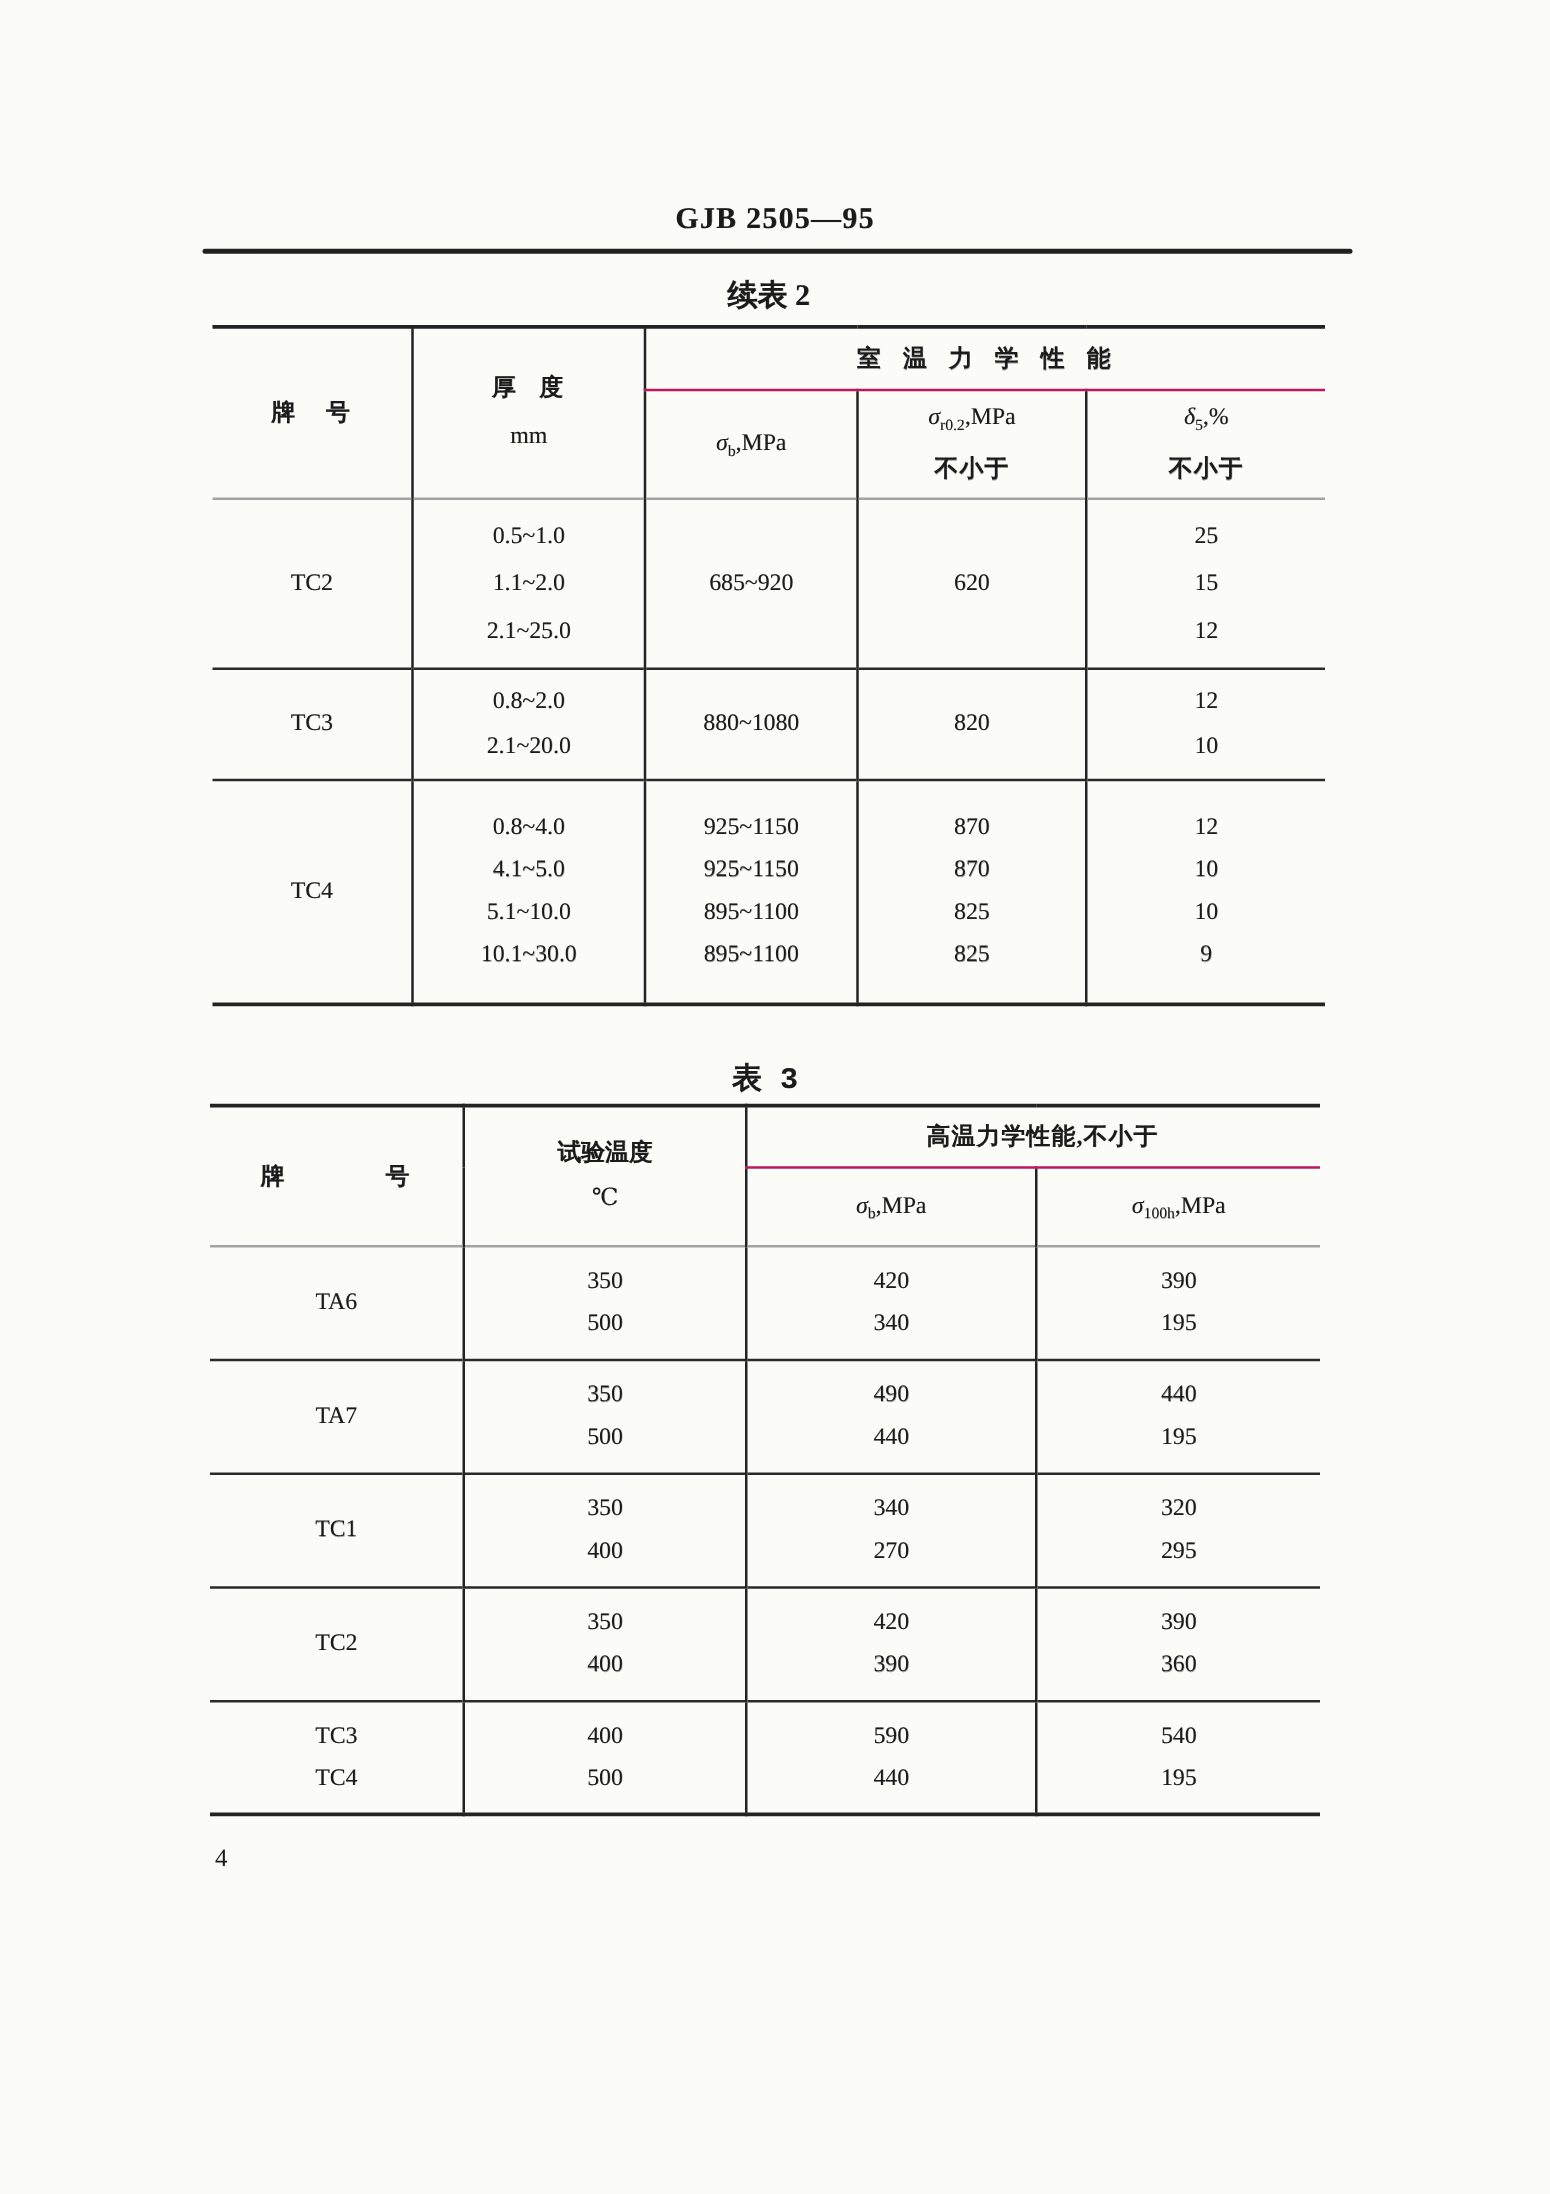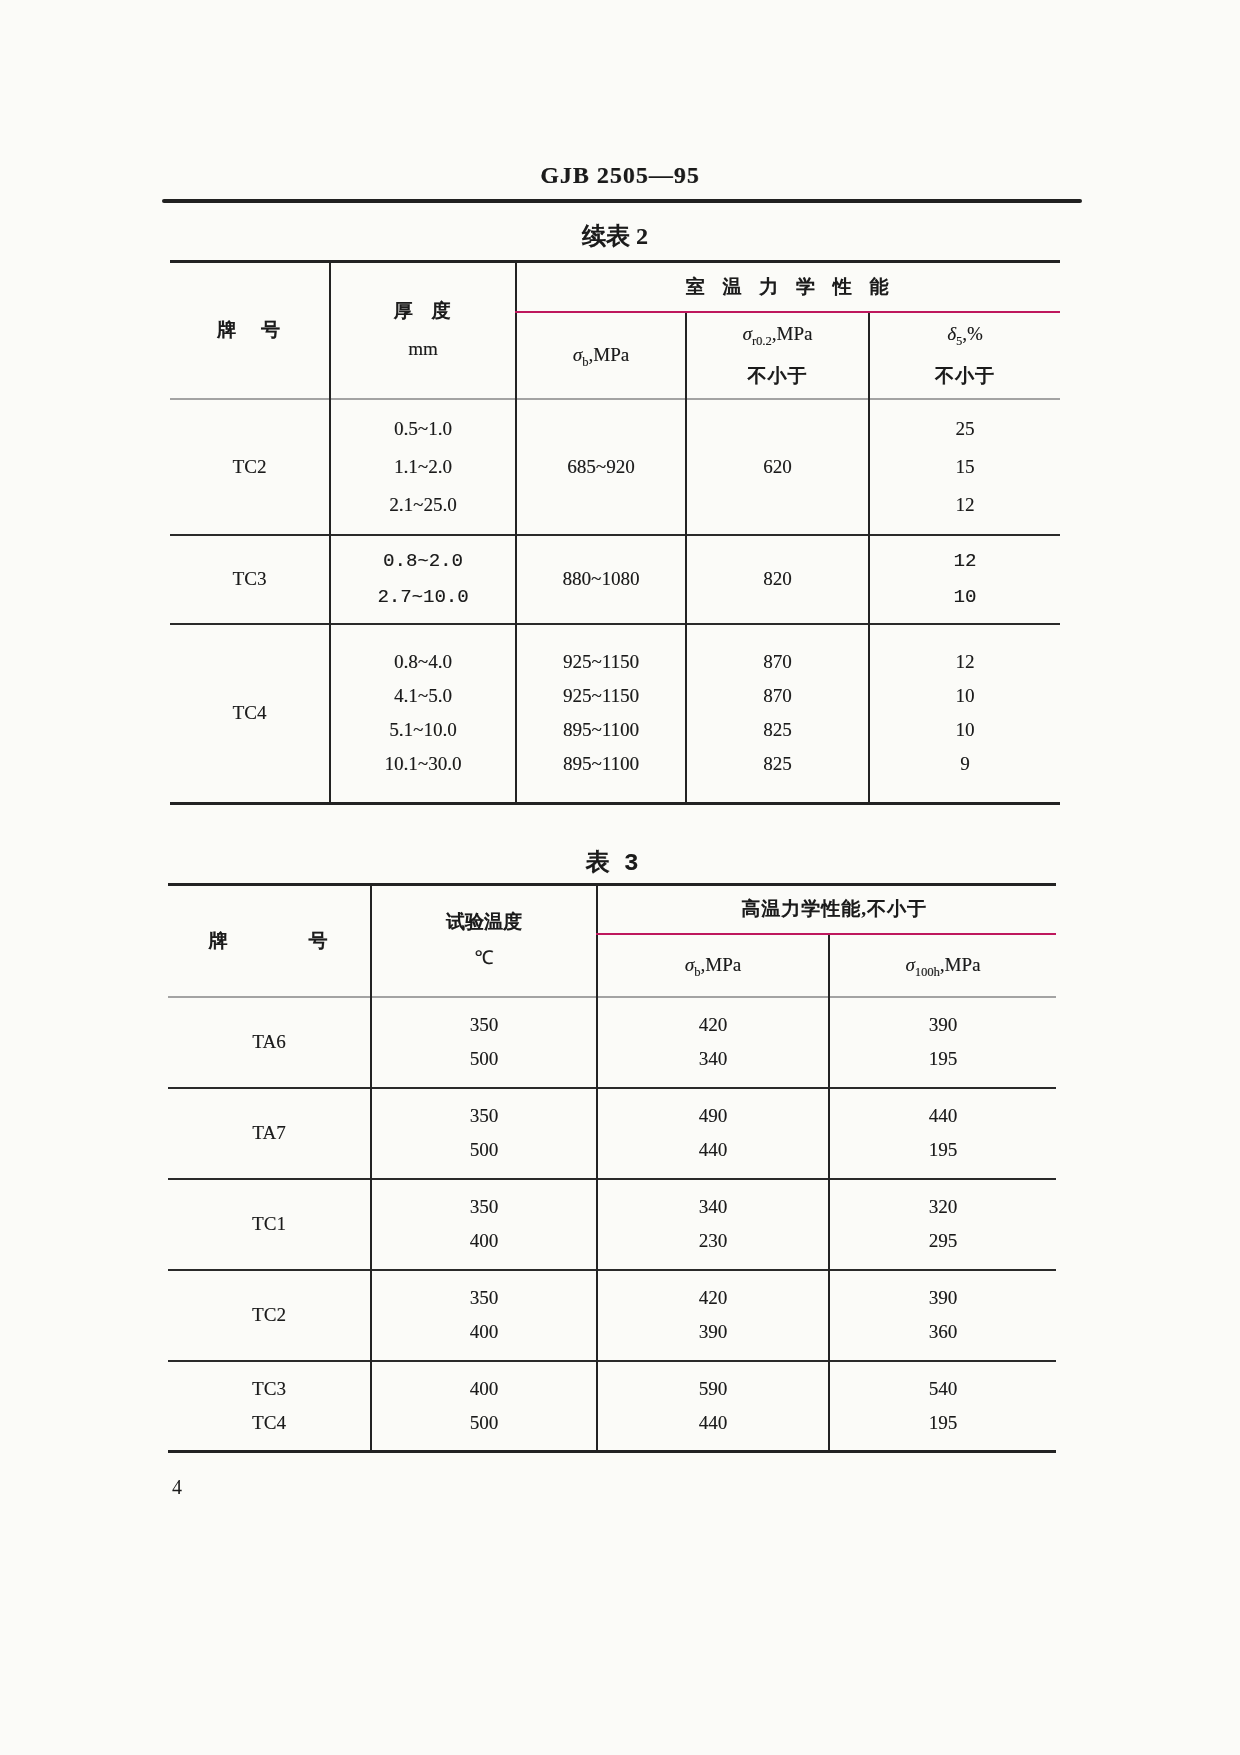--- a/index.html
+++ b/index.html
@@ -52,21 +52,21 @@
   .grade2{word-spacing:16px;letter-spacing:2px;}
   .grade3{word-spacing:72px;letter-spacing:2px;}
   .thick{word-spacing:10px;letter-spacing:2px;}
   .grp2{word-spacing:7px;letter-spacing:3px;font-weight:bold;}
   .grp3{letter-spacing:1px;font-weight:bold;margin-left:14px;}
   .note{font-weight:bold;letter-spacing:1px;}
 
   .ln{display:block;}
   .lh42 .ln{line-height:42px;}
   .lh38 .ln{line-height:38px;}
-  .lh36 .ln{line-height:36px;font-family:Liberation Mono, monospace;}
+  .lh36 .ln{line-height:36px;}
   .lh34 .ln{line-height:34px;text-align:center;}
 
   .sym{font-style:italic;}
   sub{font-size:12.5px;line-height:0;}
 </style>
 </head>
 <body>
 
 <div class="abs doc-title">GJB 2505—95</div>
 <div class="abs title-rule"></div>
@@ -121,21 +121,21 @@
       <td class="vl lh38">
         <span class="ln">25</span>
         <span class="ln">15</span>
         <span class="ln">12</span>
       </td>
     </tr>
     <tr class="r1">
       <td><span>TC3</span></td>
       <td class="vl lh36">
         <span class="ln">0.8~2.0</span>
-        <span class="ln">2.7~10.0</span>
+        <span class="ln">2.1~20.0</span>
       </td>
       <td class="vl"><span>880~1080</span></td>
       <td class="vl"><span>820</span></td>
       <td class="vl lh36">
         <span class="ln">12</span>
         <span class="ln">10</span>
       </td>
     </tr>
     <tr class="r2">
       <td><span>TC4</span></td>
@@ -230,21 +230,21 @@
       </td>
     </tr>
     <tr>
       <td><span>TC1</span></td>
       <td class="vl lh34">
         <span class="ln">350</span>
         <span class="ln">400</span>
       </td>
       <td class="vl lh34">
         <span class="ln">340</span>
-        <span class="ln">230</span>
+        <span class="ln">270</span>
       </td>
       <td class="vl lh34">
         <span class="ln">320</span>
         <span class="ln">295</span>
       </td>
     </tr>
     <tr>
       <td><span>TC2</span></td>
       <td class="vl lh34">
         <span class="ln">350</span>

